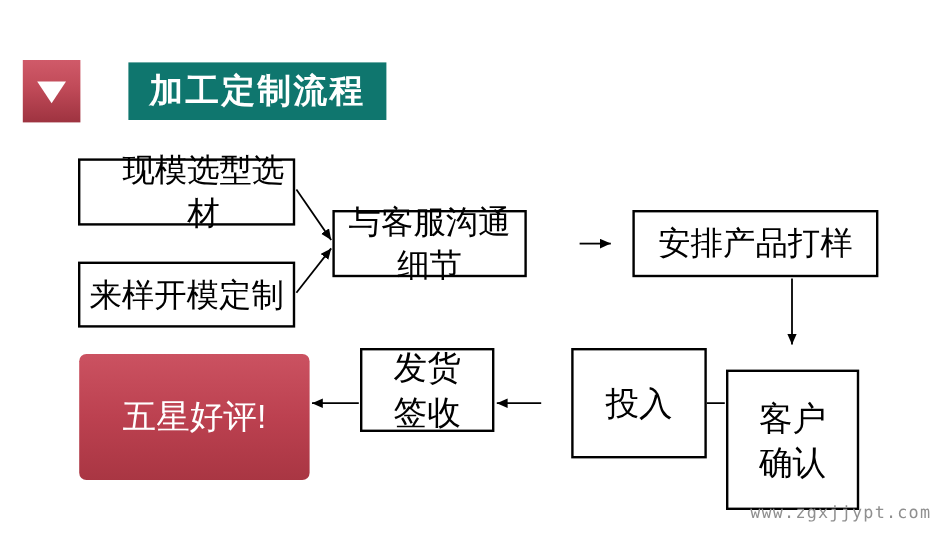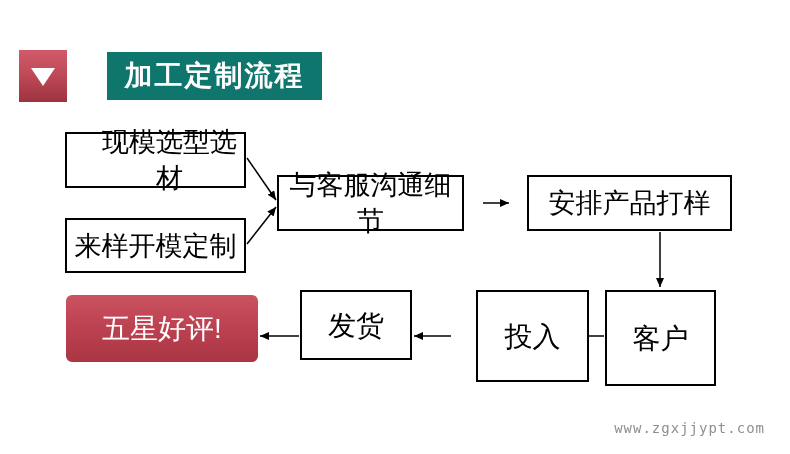--- a/index.html
+++ b/index.html
@@ -47,50 +47,50 @@
     border: 2px solid #000000;
     color: #000000;
     display: flex; align-items: center; justify-content: center;
     font-size: 27px;
     text-align: center;
   }
   .fbox.two-line { flex-direction: column; font-size: 28px; line-height: 37px; }
 
   #box-mold-selection { left: 65px;  top: 132px; width: 181px; height: 56px; padding-left: 28px; }
   #box-sample-mold    { left: 65px;  top: 218px; width: 181px; height: 55px; text-align: right; }
-  #box-service        { left: 277px; top: 175px; width: 187px; height: 56px; }
+  #box-service        { left: 277px; top: 175px; width: 162px; height: 56px; }
   #box-sampling       { left: 511px; top: 175px; width: 205px; height: 56px; margin-left: 16px; }
-  #box-confirm        { left: 605px; top: 290px; width: 111px; height: 96px; align-items: center; }
+  #box-confirm        { left: 605px; top: 308px; width: 111px; height: 117px; align-items: center; }
   #box-production     { left: 476px; top: 290px; width: 113px; height: 92px; }
   #box-shipping       { left: 300px; top: 290px; width: 112px; height: 70px; align-items: center; }
 
   #box-review {
     position: absolute;
     left: 66px; top: 295px;
-    width: 192px; height: 67px;
+    width: 192px; height: 105px;
     border-radius: 6px;
     background: linear-gradient(180deg, #cb5261 0%, #bc4150 50%, #a93643 100%);
     color: #ffffff;
     font-size: 28px;
     display: flex; align-items: center; justify-content: center;
   }
 
   
   #arrows {
     position: absolute;
     left: 0; top: 0;
     width: 790px; height: 454px;
     pointer-events: none;
   }
   #arrows line { stroke: #000000; stroke-width: 1.5; }
 
   
   .watermark {
     position: absolute;
-    right: 25px; top: 420px;
+    right: 14px; top: 420px;
     color: #8f8f8f;
     font-family: "DejaVu Sans Mono", "Liberation Mono", monospace;
     font-size: 14px;
     letter-spacing: 1px;
   }
 </style>
 </head>
 <body>
 
 <div id="canvas">
@@ -118,27 +118,29 @@
   <div class="fbox" id="box-mold-selection">现模选型选材</div>
 
   <div class="fbox" id="box-sample-mold">来样开模定制</div>
 
   <div class="fbox" id="box-service">与客服沟通细节</div>
 
   <div class="fbox" id="box-sampling">安排产品打样</div>
 
   <div class="fbox two-line" id="box-confirm">
     <span>客户</span>
+    <span>确认</span>
   </div>
 
   <div class="fbox two-line" id="box-production">
     <span>投入</span>
   </div>
 
   <div class="fbox two-line" id="box-shipping">
     <span>发货</span>
+    <span>签收</span>
   </div>
 
   <div id="box-review">五星好评!</div>
 
   <div class="watermark">www.zgxjjypt.com</div>
 
 </div>
 
 </body></html>

